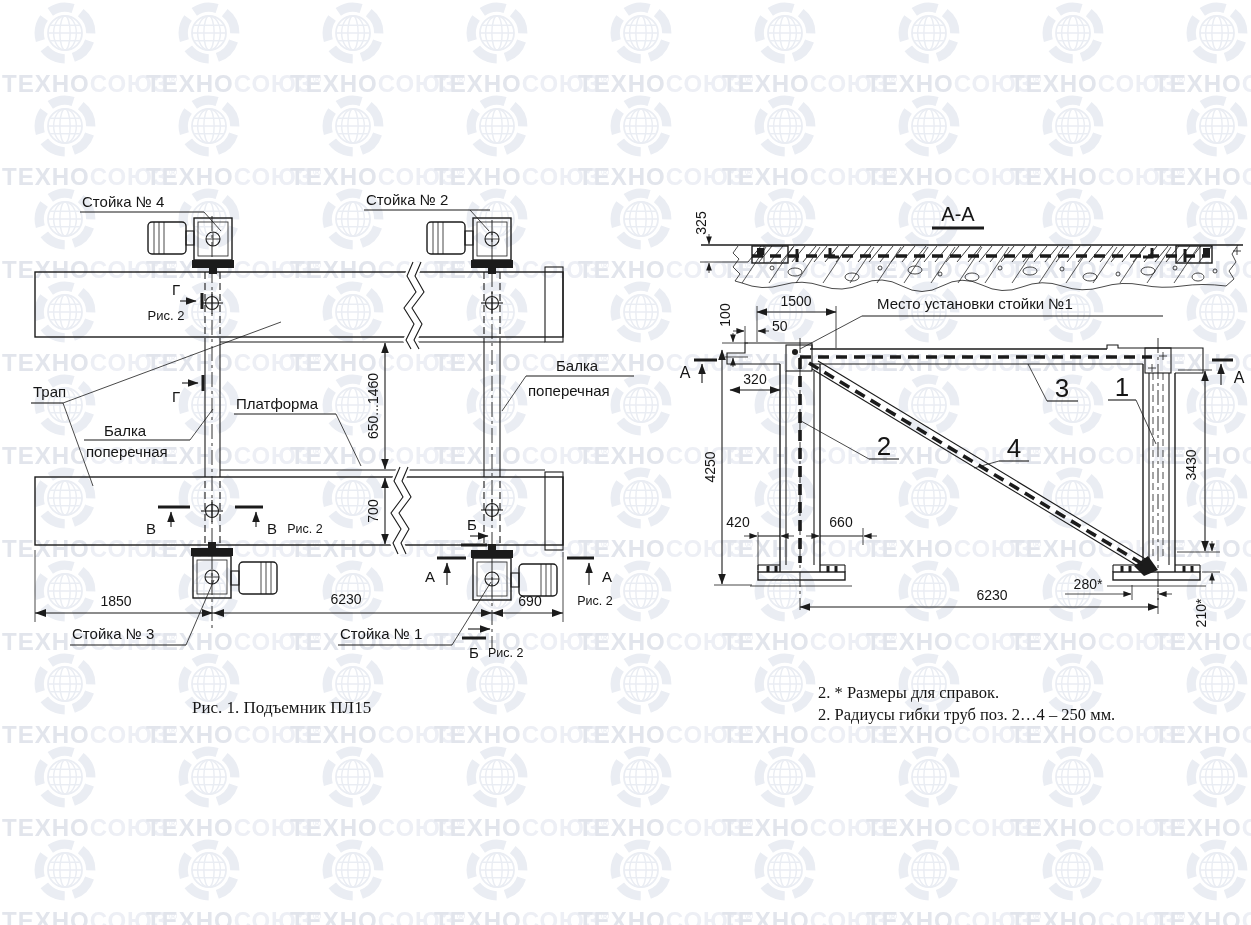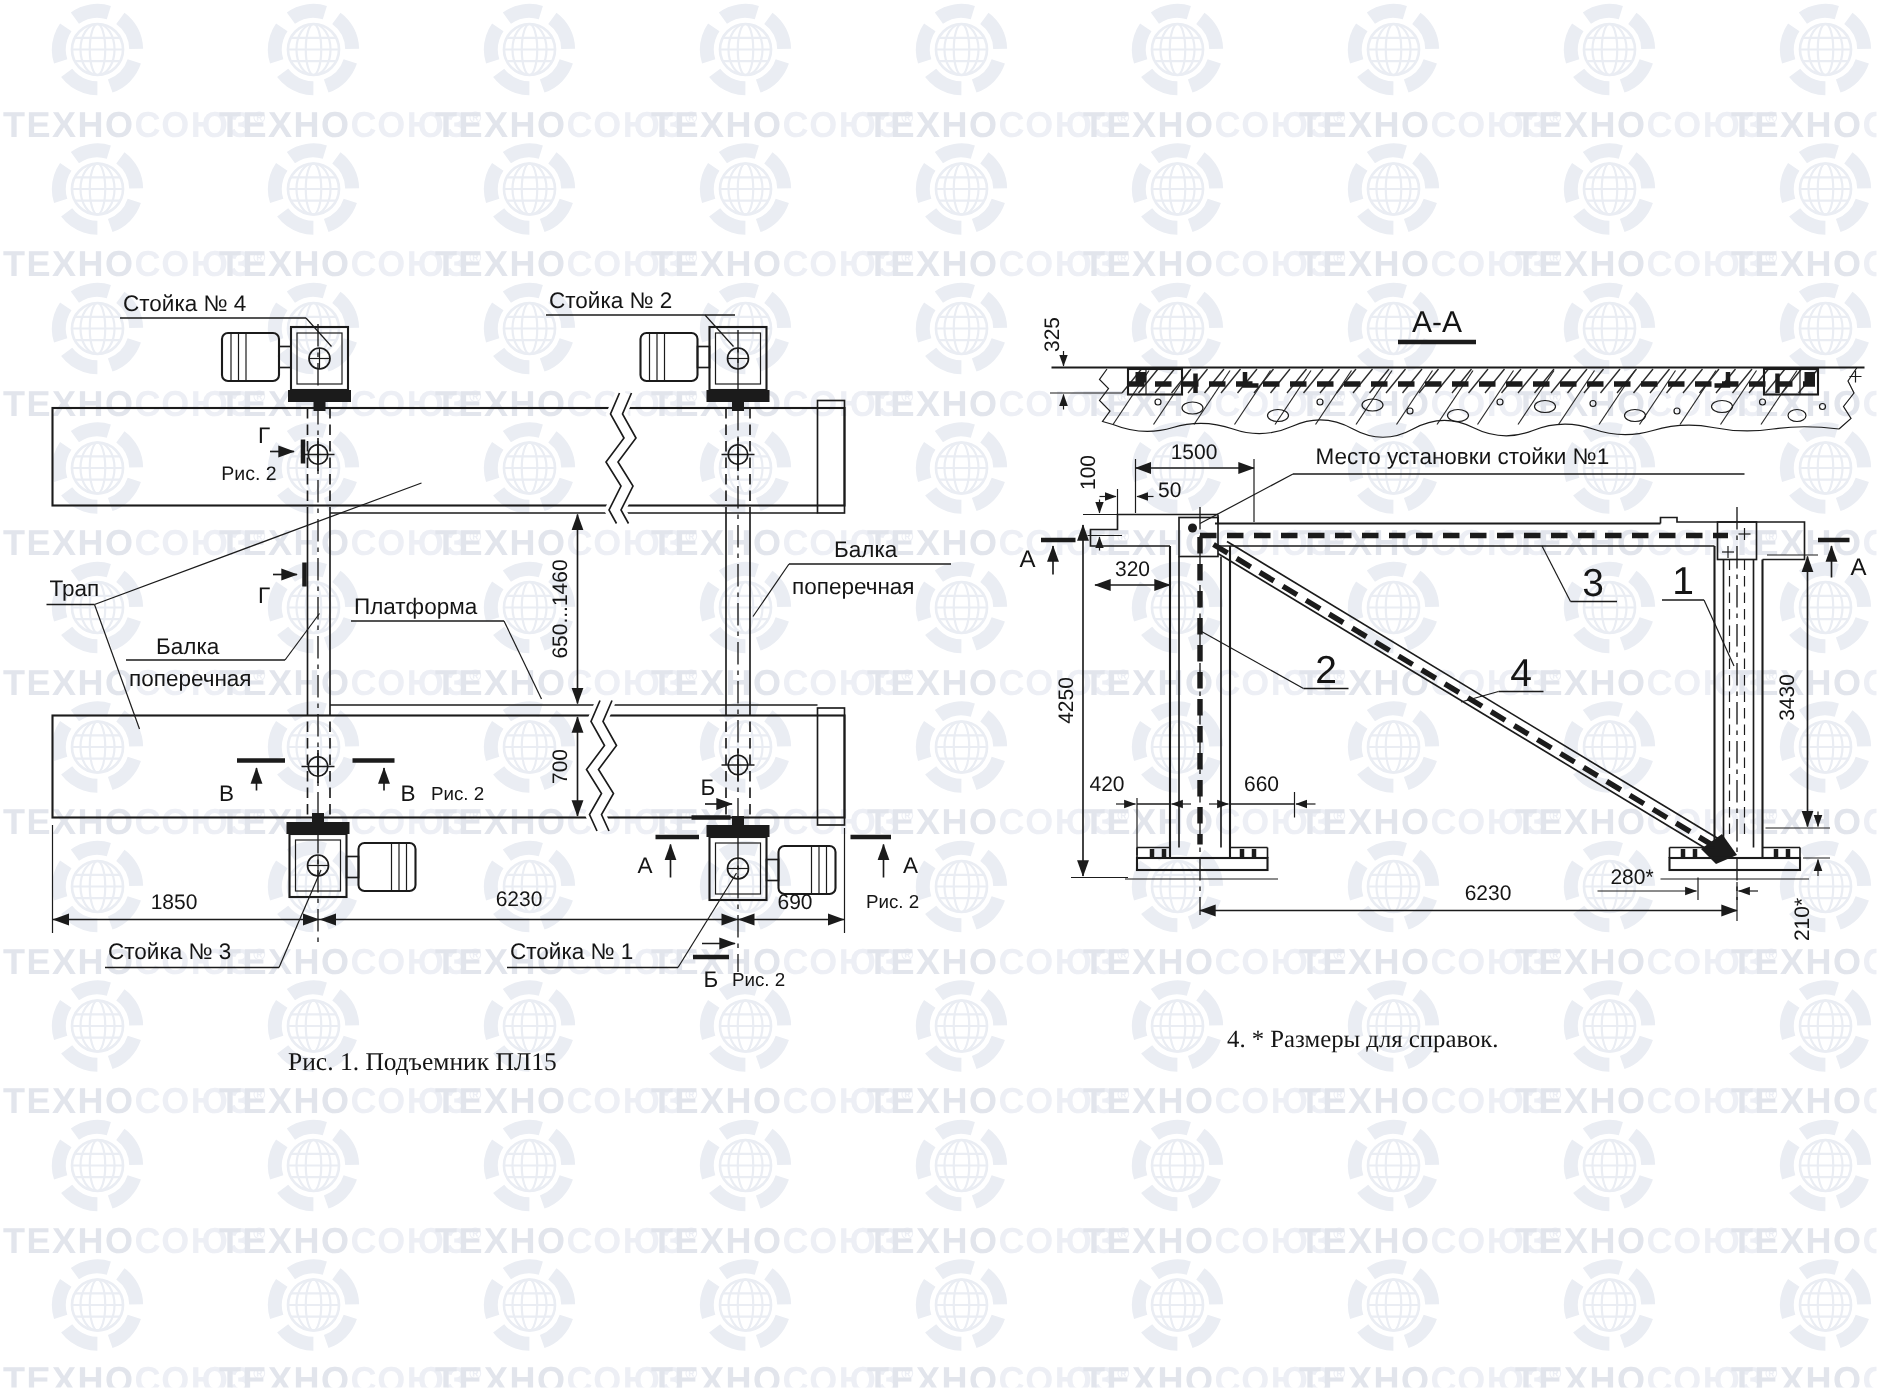--- a/index.html
+++ b/index.html
@@ -1369,14 +1369,15 @@
     <line x1="694" y1="360" x2="717" y2="360" class="hv"></line>
     <line x1="702" y1="383" x2="702" y2="364" class="ln" marker-end="url(#arr2)"></line>
     <text x="685" y="378" class="t16" text-anchor="middle">А</text>
     <line x1="1212" y1="360" x2="1233" y2="360" class="hv"></line>
     <line x1="1221" y1="385" x2="1221" y2="364" class="ln" marker-end="url(#arr2)"></line>
     <text x="1239" y="383" class="t16" text-anchor="middle">А</text>
   </g>
 </svg>
 
 <div id="notes">
-  <div>4. * Размеры для справок.</div>
+  <div>2. * Размеры для справок.</div>
+  <div>2. Радиусы гибки труб поз. 2…4 – 250 мм.</div>
 </div>
 
 </body></html>

